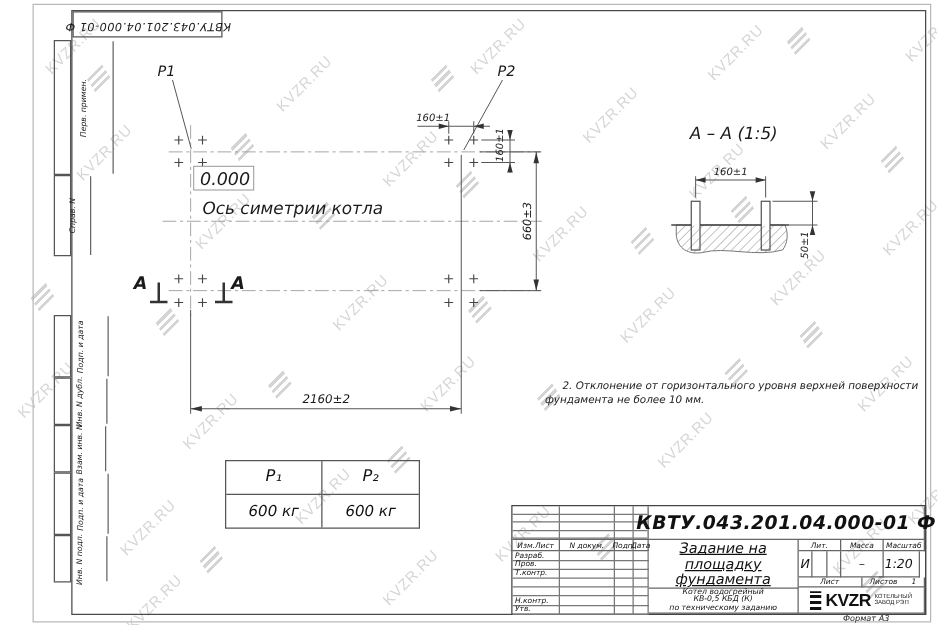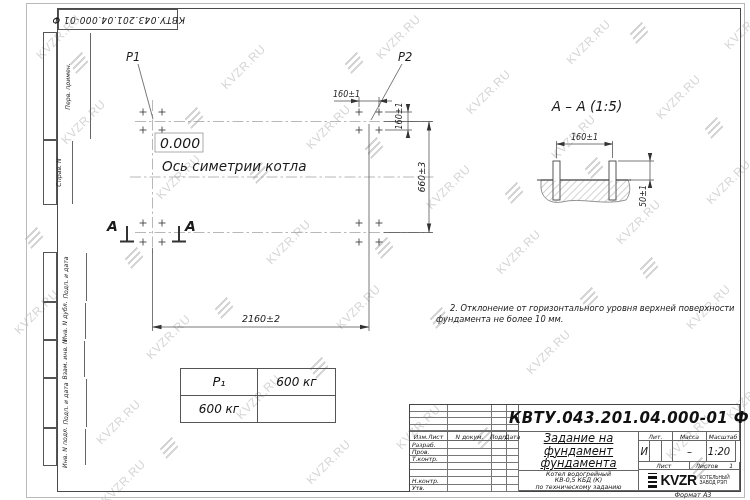--- a/index.html
+++ b/index.html
@@ -268,20 +268,21 @@
     <path d="M650,161 l-2.2,-8 h4.4 z M650,180 l-2.2,8 h4.4 z" fill="#333"></path>
     <text transform="translate(646,196) rotate(-90)" font-size="8" text-anchor="middle">50±1</text>
   </svg>
 
   <div class="notes">
     <p>2. Отклонение от горизонтального уровня верхней поверхности фундамента не более 10 мм.</p>
   </div>
 
   <div class="loads">
     <div class="hd">P₁</div>
+    <div class="hd">P₂</div>
     <div class="vl">600 кг</div>
     <div class="vl">600 кг</div>
   </div>
 
   <div class="tb">
     <div class="c grid16" style="left:0;top:0;width:109px;height:27px">
       <i></i>
         <i></i>
         <i></i>
         <i></i>
@@ -351,21 +352,21 @@
       </div>
     <div class="srow" style="top:79px;height:7px">
         <i>Утв.</i>
         <i></i>
         <i></i>
         <i></i>
       </div>
 
     <div class="c ttl" style="left:109px;top:27px;width:120px;height:39px">
       <span>Задание на</span>
-      <span>фундамент</span>
+      <span>площадку</span>
       <span>фундамента</span>
     </div>
     <div class="c subj" style="left:109px;top:66px;width:120px;height:20px">
       <span>Котел водогрейный</span>
       <span>КВ-0,5 КБД (К)</span>
       <span>по техническому заданию</span>
     </div>
 
     <div class="c small" style="left:229px;top:27px;width:34px;height:9px">Лит.</div>
     <div class="c small" style="left:263px;top:27px;width:34px;height:9px">Масса</div>

